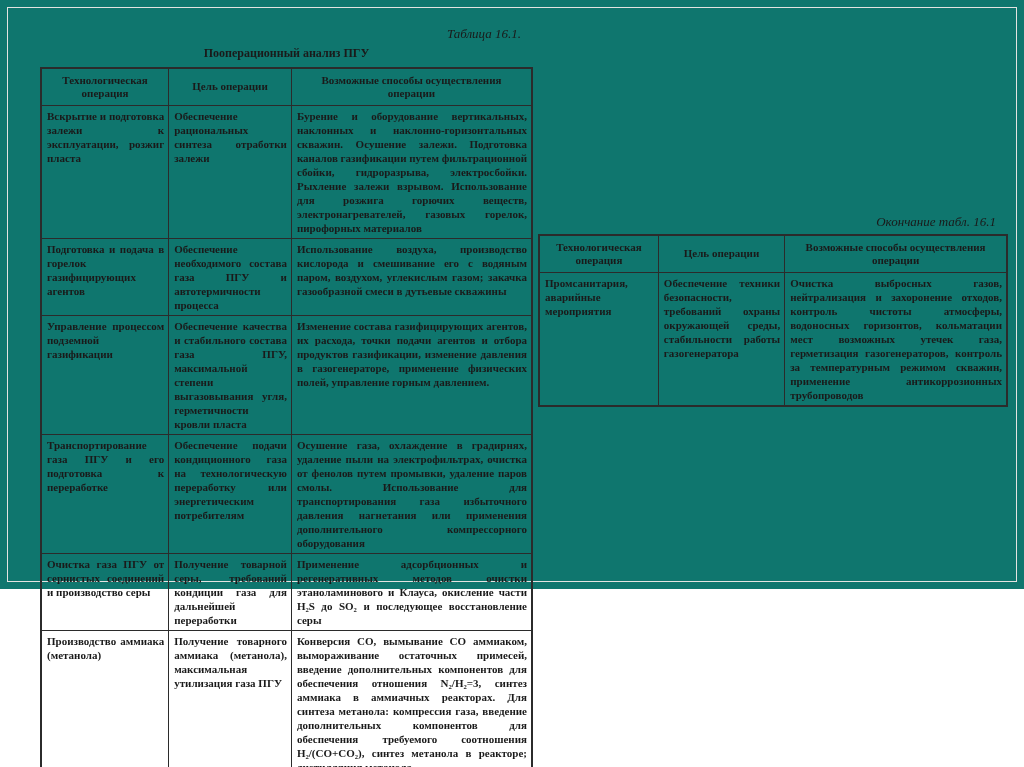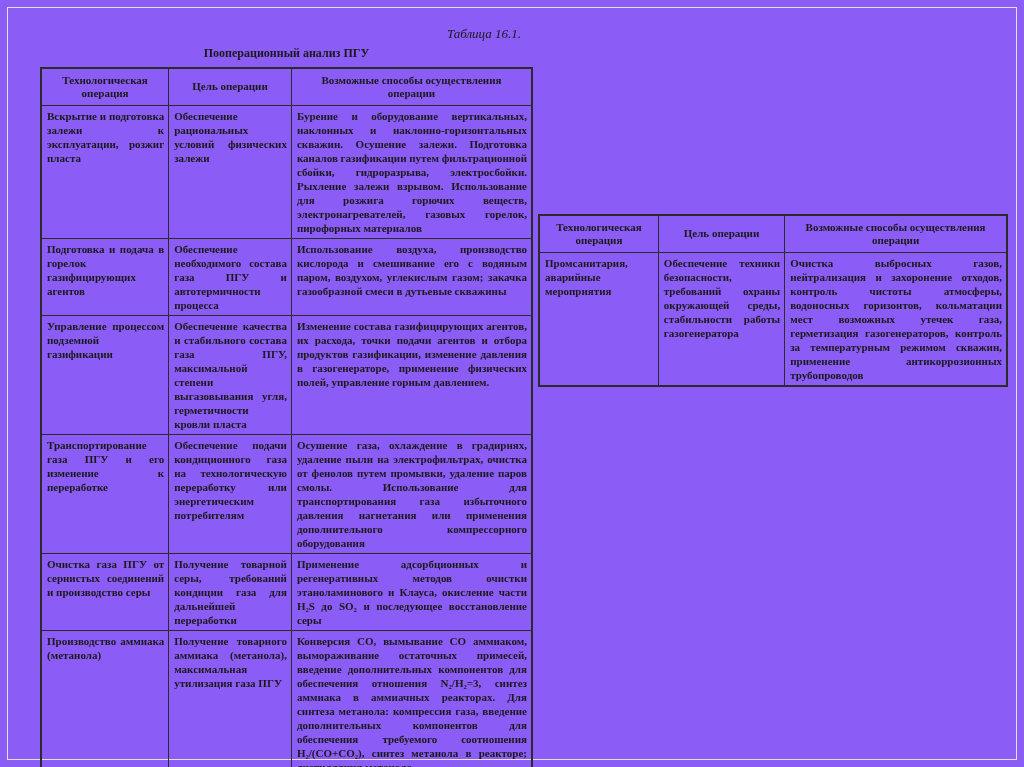--- a/index.html
+++ b/index.html
@@ -8,22 +8,22 @@
     width: 1024px;
     height: 767px;
     background: #ffffff;
     font-family: "Liberation Serif", "DejaVu Serif", serif;
     color: #1a1a1a;
     overflow: hidden;
   }
   .page {
     position: relative;
     width: 1024px;
-    height: 767px;
-    background: #8b5cf6;
+    height: 589px;
+    background: #0f766e;
   }
   .page-frame {
     position: absolute;
     left: 7px; top: 7px; right: 7px; bottom: 7px;
     border: 1px solid #e3e3e1;
     pointer-events: none;
   }
 
   .block-left {
     position: absolute;
@@ -114,53 +114,54 @@
       <thead>
         <tr class="hdr-row">
           <th>Технологическая операция</th>
           <th>Цель операции</th>
           <th>Возможные способы осуществления операции</th>
         </tr>
       </thead>
       <tbody>
         <tr class="t1-r1">
           <td>Вскрытие и подготовка залежи к эксплуатации, розжиг пласта</td>
-          <td>Обеспечение рациональных условий физических залежи</td>
+          <td>Обеспечение рациональных синтеза отработки залежи</td>
           <td>Бурение и оборудование вертикальных, наклонных и наклонно-горизонтальных скважин. Осушение залежи. Подготовка каналов газификации путем фильтрационной сбойки, гидроразрыва, электросбойки. Рыхление залежи взрывом. Использование для розжига горючих веществ, электронагревателей, газовых горелок, пирофорных материалов</td>
         </tr>
         <tr class="t1-r2">
           <td>Подготовка и подача в горелок газифицирующих агентов</td>
           <td>Обеспечение необходимого состава газа ПГУ и автотермичности процесса</td>
           <td>Использование воздуха, производство кислорода и смешивание его с водяным паром, воздухом, углекислым газом; закачка газообразной смеси в дутьевые скважины</td>
         </tr>
         <tr class="t1-r3">
           <td>Управление процессом подземной газификации</td>
           <td>Обеспечение качества и стабильного состава газа ПГУ, максимальной степени выгазовывания угля, герметичности кровли пласта</td>
           <td>Изменение состава газифицирующих агентов, их расхода, точки подачи агентов и отбора продуктов газификации, изменение давления в газогенераторе, применение физических полей, управление горным давлением.</td>
         </tr>
         <tr class="t1-r4">
-          <td>Транспортирование газа ПГУ и его изменение к переработке</td>
+          <td>Транспортирование газа ПГУ и его подготовка к переработке</td>
           <td>Обеспечение подачи кондиционного газа на технологическую переработку или энергетическим потребителям</td>
           <td>Осушение газа, охлаждение в градирнях, удаление пыли на электрофильтрах, очистка от фенолов путем промывки, удаление паров смолы. Использование для транспортирования газа избыточного давления нагнетания или применения дополнительного компрессорного оборудования</td>
         </tr>
         <tr class="t1-r5">
           <td>Очистка газа ПГУ от сернистых соединений и производство серы</td>
           <td>Получение товарной серы, требований кондиции газа для дальнейшей переработки</td>
           <td>Применение адсорбционных и регенеративных методов очистки этаноламинового и Клауса, окисление части H₂S до SO₂ и последующее восстановление серы</td>
         </tr>
         <tr class="t1-r6">
           <td>Производство аммиака (метанола)</td>
           <td>Получение товарного аммиака (метанола), максимальная утилизация газа ПГУ</td>
           <td>Конверсия CO, вымывание CO аммиаком, вымораживание остаточных примесей, введение дополнительных компонентов для обеспечения отношения N₂/H₂=3, синтез аммиака в аммиачных реакторах. Для синтеза метанола: компрессия газа, введение дополнительных компонентов для обеспечения требуемого соотношения H₂/(CO+CO₂), синтез метанола в реакторе; дистилляция метанола</td>
         </tr>
       </tbody>
     </table>
   </div>
 
   <div class="block-right">
+    <div class="tbl-caption">Окончание табл. 16.1</div>
 
     <table class="doc-table">
       <colgroup>
         <col class="t2-c1">
           <col class="t2-c2">
           <col class="t2-c3">
       </colgroup>
       <thead>
         <tr class="hdr-row">
           <th>Технологическая операция</th>

